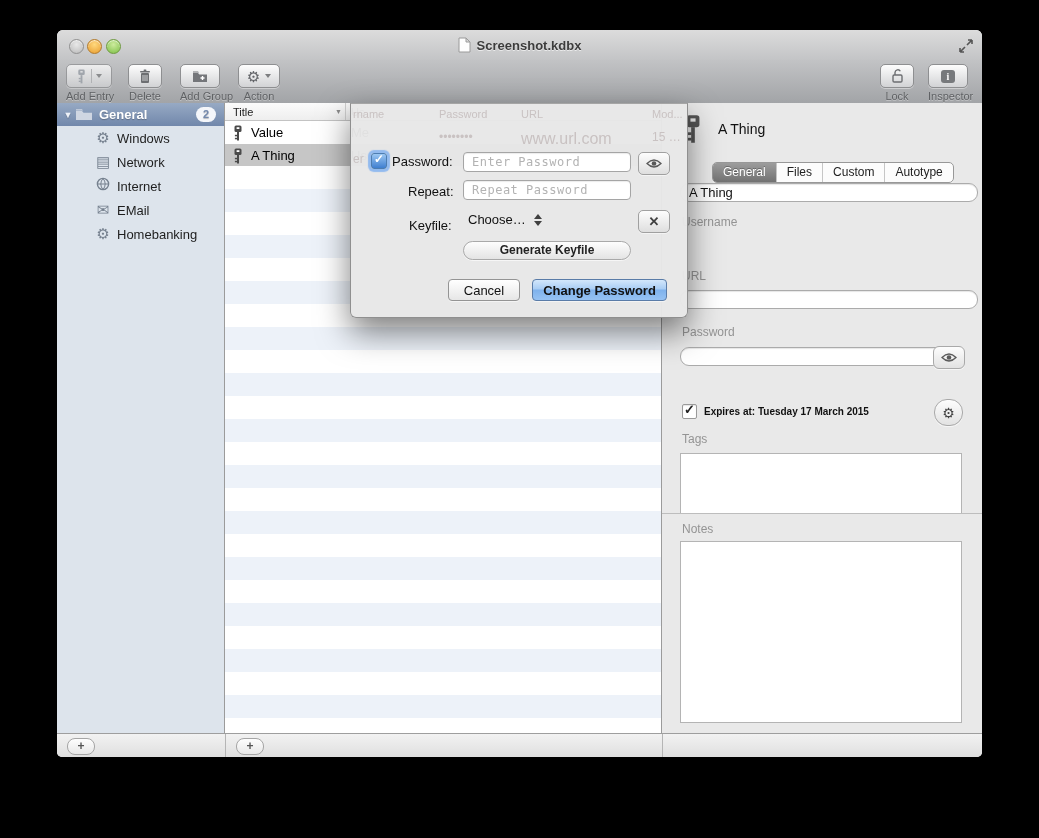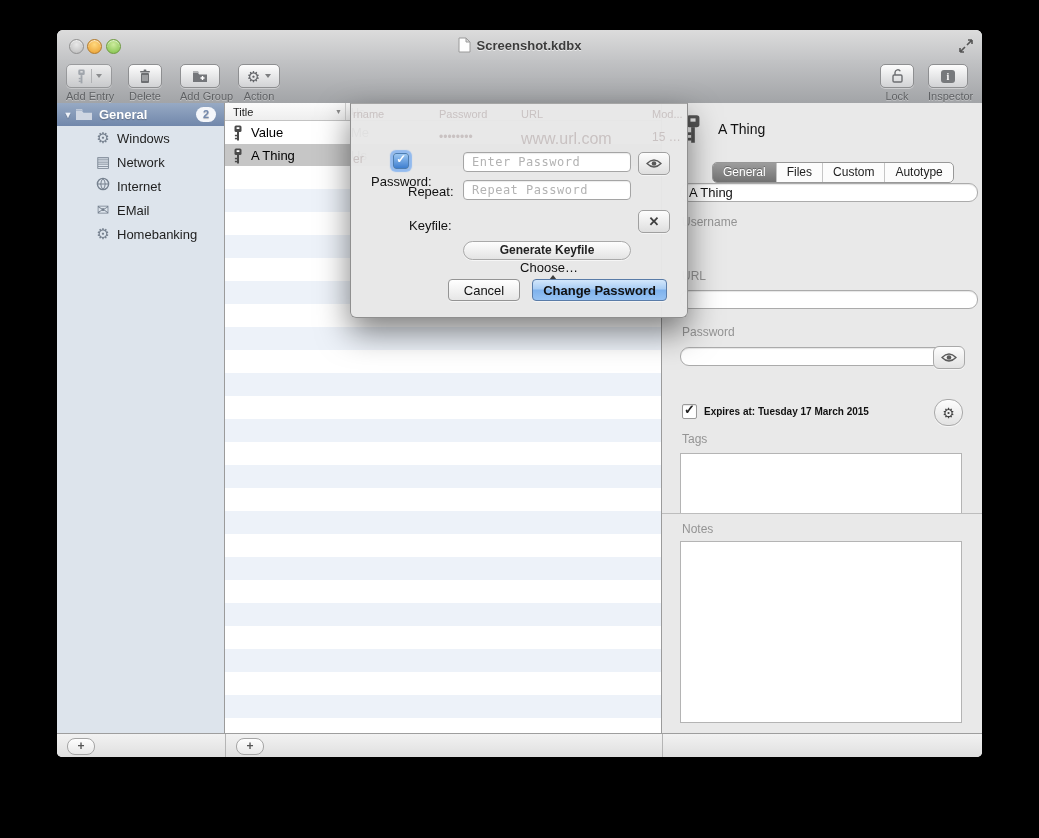--- a/index.html
+++ b/index.html
@@ -58,21 +58,21 @@
   .bigbox{position:absolute;left:18px;width:282px;background:#fff;border:1px solid #b4b4b4;box-sizing:border-box;}
   .insp-divider{position:absolute;left:0;right:0;height:1px;background:#bdbdbd;}
   
   .bottombar{position:absolute;left:0;bottom:0;right:0;height:24px;background:linear-gradient(#f2f2f2,#dfdfdf);border-top:1px solid #9e9e9e;box-sizing:border-box;}
   .bb-div1{position:absolute;left:168px;top:0;bottom:0;width:1px;background:#b5b5b5;}
   .bb-div2{position:absolute;left:605px;top:0;bottom:0;width:1px;background:#b5b5b5;}
   .plusbtn{position:absolute;top:4px;width:26px;height:15px;border:1px solid #a5a5a5;border-radius:8px;background:linear-gradient(#fefefe,#e7e7e7);color:#555;font-size:12px;font-weight:bold;text-align:center;line-height:14px;}
   
   .dialog{position:absolute;left:293px;top:73px;width:338px;height:215px;background:rgba(231,231,231,.97);border:1px solid #8f8f8f;border-top:1px solid #a5a5a5;border-radius:0 0 6px 6px;box-shadow:0 14px 32px rgba(0,0,0,.5);box-sizing:border-box;z-index:50;}
   .ghost{position:absolute;color:#c9c2c2;white-space:nowrap;}
-  .dlg-row{position:absolute;display:flex;align-items:center;flex-direction:column;}
+  .dlg-row{position:absolute;display:flex;align-items:center;}
   .dlg-label{font-size:13px;color:#111;}
   .dlg-field{width:150px;height:18px;border:1px solid #a5a5a5;border-radius:4px;background:#fff;padding:0 8px;font-size:12px;box-shadow:inset 0 1px 1px rgba(0,0,0,.08);font-family:"DejaVu Sans Mono",monospace;}
   .dlg-field::placeholder{color:#b3b3b3;letter-spacing:.5px;}
   .sqbtn{width:30px;height:21px;border:1px solid #a0a0a0;border-radius:5px;background:linear-gradient(#fdfdfd,#dedede);display:flex;align-items:center;justify-content:center;box-shadow:0 1px 0 rgba(255,255,255,.5);}
   .checkbox-blue{width:14px;height:14px;border-radius:3px;border:1px solid #4d7db0;background:linear-gradient(#9cc7f2,#3f7fd0);position:relative;box-shadow:0 0 1px 3px rgba(125,175,240,.8);}
   .checkbox-blue:after{content:"✓";position:absolute;left:2px;top:-2px;font-size:12px;font-weight:bold;color:#fff;}
   .btn{height:20px;border:1px solid #949494;border-radius:4px;background:linear-gradient(#ffffff,#e6e6e6);font-size:13px;color:#111;display:flex;align-items:center;justify-content:center;box-shadow:0 1px 0 rgba(255,255,255,.5);}
   .btn.default{border-color:#5a7ca8;background:linear-gradient(#d3e7fb 0%,#a9cdf4 45%,#7fb2ec 50%,#96c2f3 100%);font-weight:bold;}
   .stepper{display:inline-flex;flex-direction:column;gap:2px;margin-left:8px;}
   .stepper .up{width:0;height:0;border-left:4px solid transparent;border-right:4px solid transparent;border-bottom:5px solid #3f3f3f;}
@@ -325,21 +325,21 @@
         <svg width="16" height="11" viewBox="0 0 16 11">
             <path d="M1 5.5 Q8 -1.5 15 5.5 Q8 12.5 1 5.5 Z" fill="none" stroke="#5a5a5a" stroke-width="1.3"></path>
             <circle cx="8" cy="5.5" r="2.3" fill="#5a5a5a"></circle>
           </svg>
       </div>
 
       <div class="dlg-label" style="position:absolute;left:57px;top:80px;">Repeat:</div>
       <input class="dlg-field" style="position: absolute; left: 112px; top: 76px;" placeholder="Repeat Password">
 
       <div class="dlg-label" style="position:absolute;left:58px;top:114px;">Keyfile:</div>
-      <div class="dlg-row" style="left:117px;top:108px;width:162px;justify-content:space-between;margin-top:48px;">
+      <div class="dlg-row" style="left:117px;top:108px;width:162px;">
         <span class="dlg-label">Choose…</span>
         <span class="stepper">
             <span class="up"></span>
             <span class="down"></span>
           </span>
       </div>
       <div class="sqbtn" style="position:absolute;left:287px;top:106px;">
         <span style="font-size:13px;color:#3f3f3f;font-weight:bold;">✕</span>
       </div>
 

